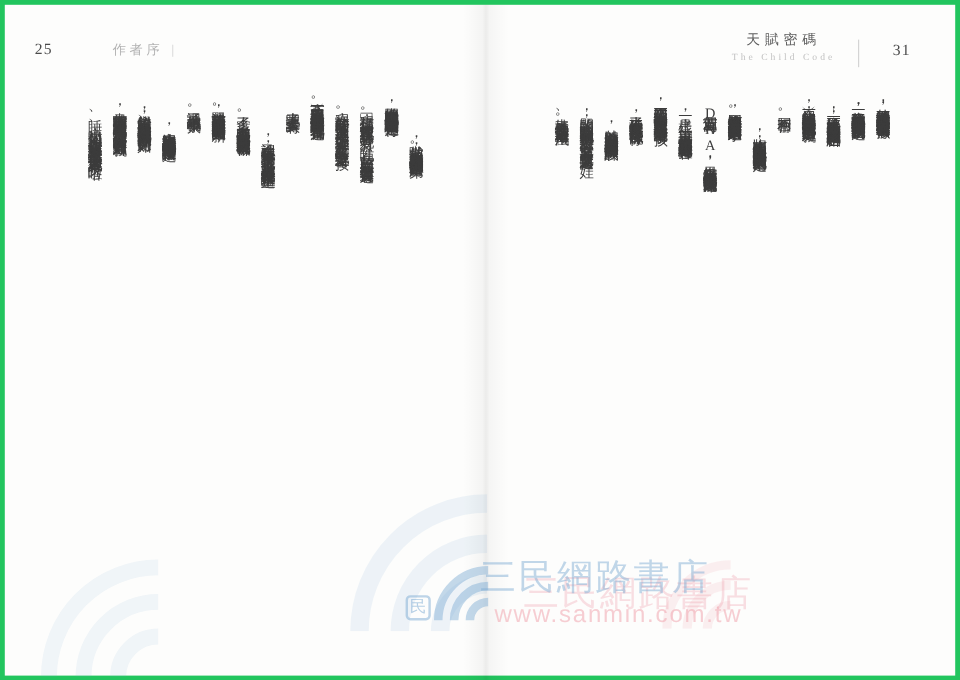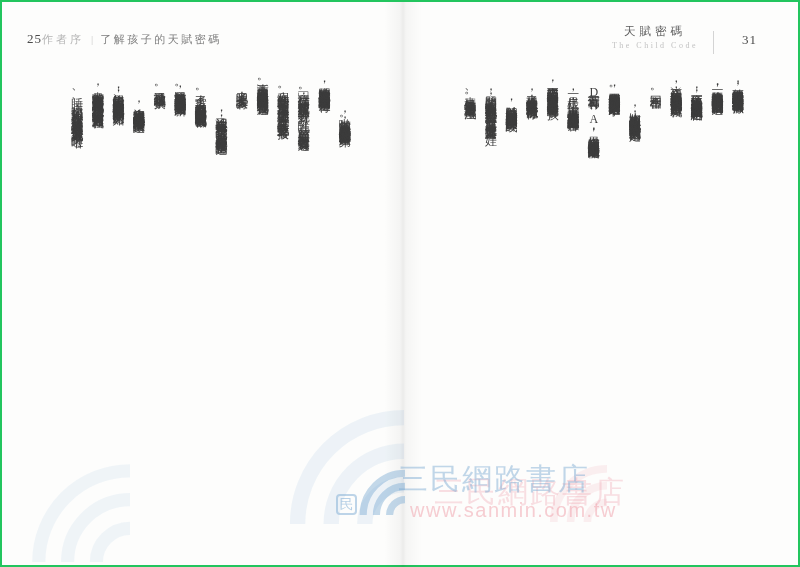--- a/index.html
+++ b/index.html
@@ -3,31 +3,31 @@
 <meta charset="utf-8">
 <style>
   * { margin:0; padding:0; box-sizing:border-box; }
   html,body { background:#ffffff; }
   body {
     width:800px; height:567px; position:relative; overflow:hidden;
     font-family:"Liberation Serif","DejaVu Serif",serif;
   }
   .spread {
     position:absolute; inset:0; background:#fdfdfc;
-    border:2px solid #22c55e;
+    border:4px solid #22c55e;
   }
   .gutter {
     position:absolute; left:382px; top:0; width:38px; height:567px;
     background:linear-gradient(90deg, rgba(0,0,0,0) 0%, rgba(0,0,0,0.035) 42%,
       rgba(0,0,0,0.07) 50%, rgba(0,0,0,0.03) 58%, rgba(0,0,0,0) 100%);
   }
   
   .head-left { position:absolute; top:29px; left:25px; display:flex; align-items:baseline; }
   .pn { font-size:13px; color:#4a4a4a; letter-spacing:1px; }
-  .head-left .section { font-size:11px; color:#b3b3b3; letter-spacing:3px; }
+  .head-left .section { margin-left:50px; font-size:11px; color:#b3b3b3; letter-spacing:3px; }
   .head-left .hdiv    { margin:0 7px; font-size:11px; color:#cccccc; }
   .head-left .chapter { font-size:11px; color:#7d7d7d; letter-spacing:2.5px; }
   .head-right { position:absolute; top:22px; right:100px; text-align:center; }
   .head-right .t-cjk { font-size:11.5px; color:#5c5c5c; letter-spacing:4px; }
   .head-right .t-en  { font-size:8px; color:#c2c2c2; letter-spacing:2.5px; margin-top:2px; }
   .head-vline { position:absolute; top:29px; left:711px; width:1px; height:23px; background:#d4d4d4; }
   .head-pn-right { position:absolute; top:30px; left:740px; }
   
   .textblock {
     position:absolute; top:86px; height:442px;
@@ -69,21 +69,20 @@
 <body>
 
 <div class="spread">
 
   <div class="gutter"></div>
 
   <div class="head-left">
     <span class="pn">25</span>
     <span class="section">作者序</span>
     <span class="hdiv">|</span>
-    <span class="chapter">了解孩子的天賦密碼</span>
   </div>
 
   <div class="head-right">
     <div class="t-cjk">天賦密碼</div>
     <div class="t-en">The Child Code</div>
   </div>
   <div class="head-vline"></div>
   <div class="head-pn-right pn">31</div>
 
   <div class="wm" id="wm-arcs-big">

